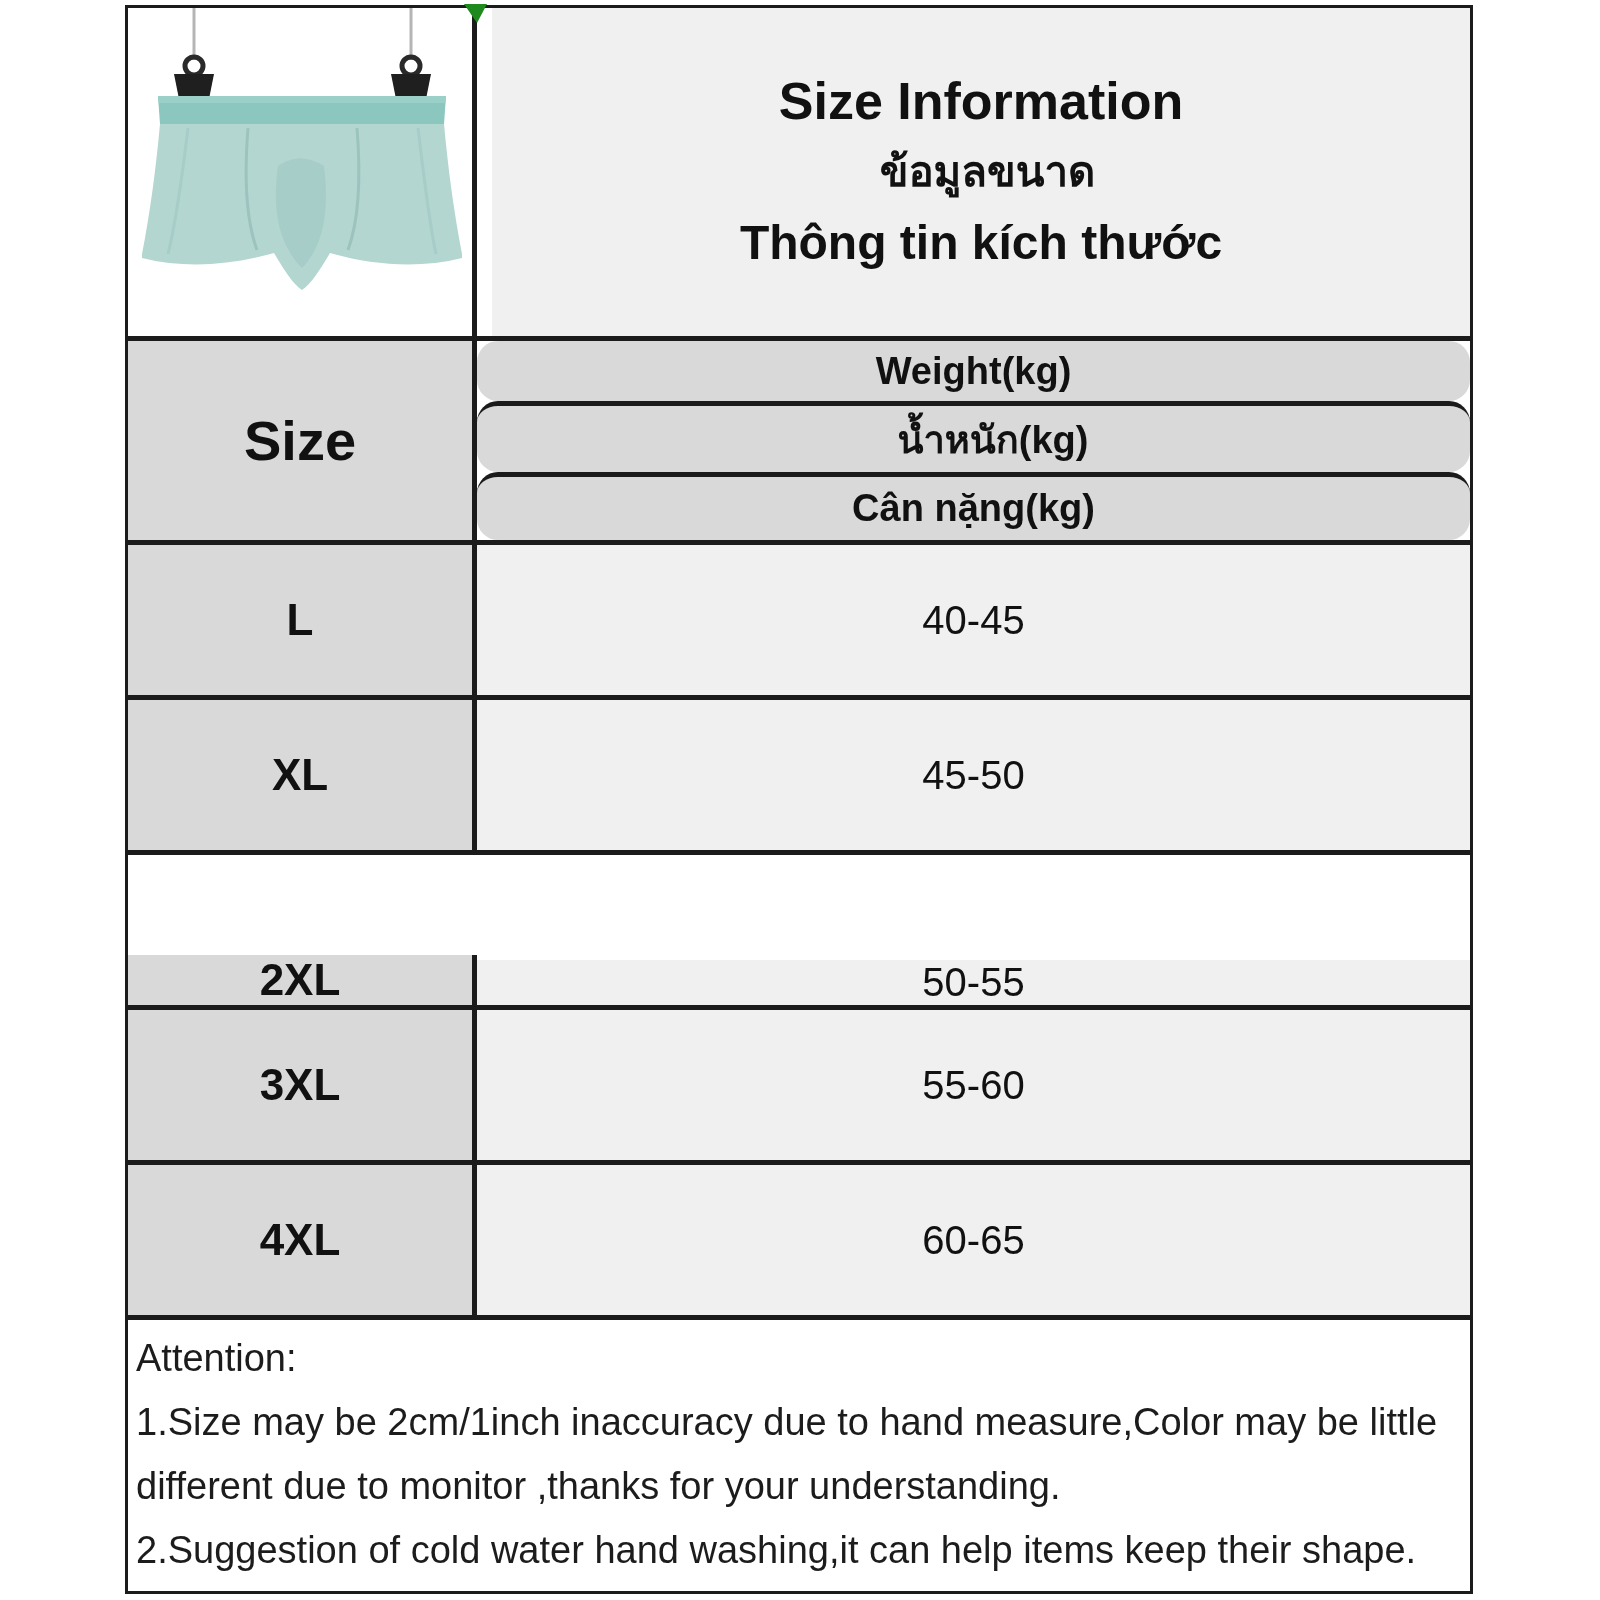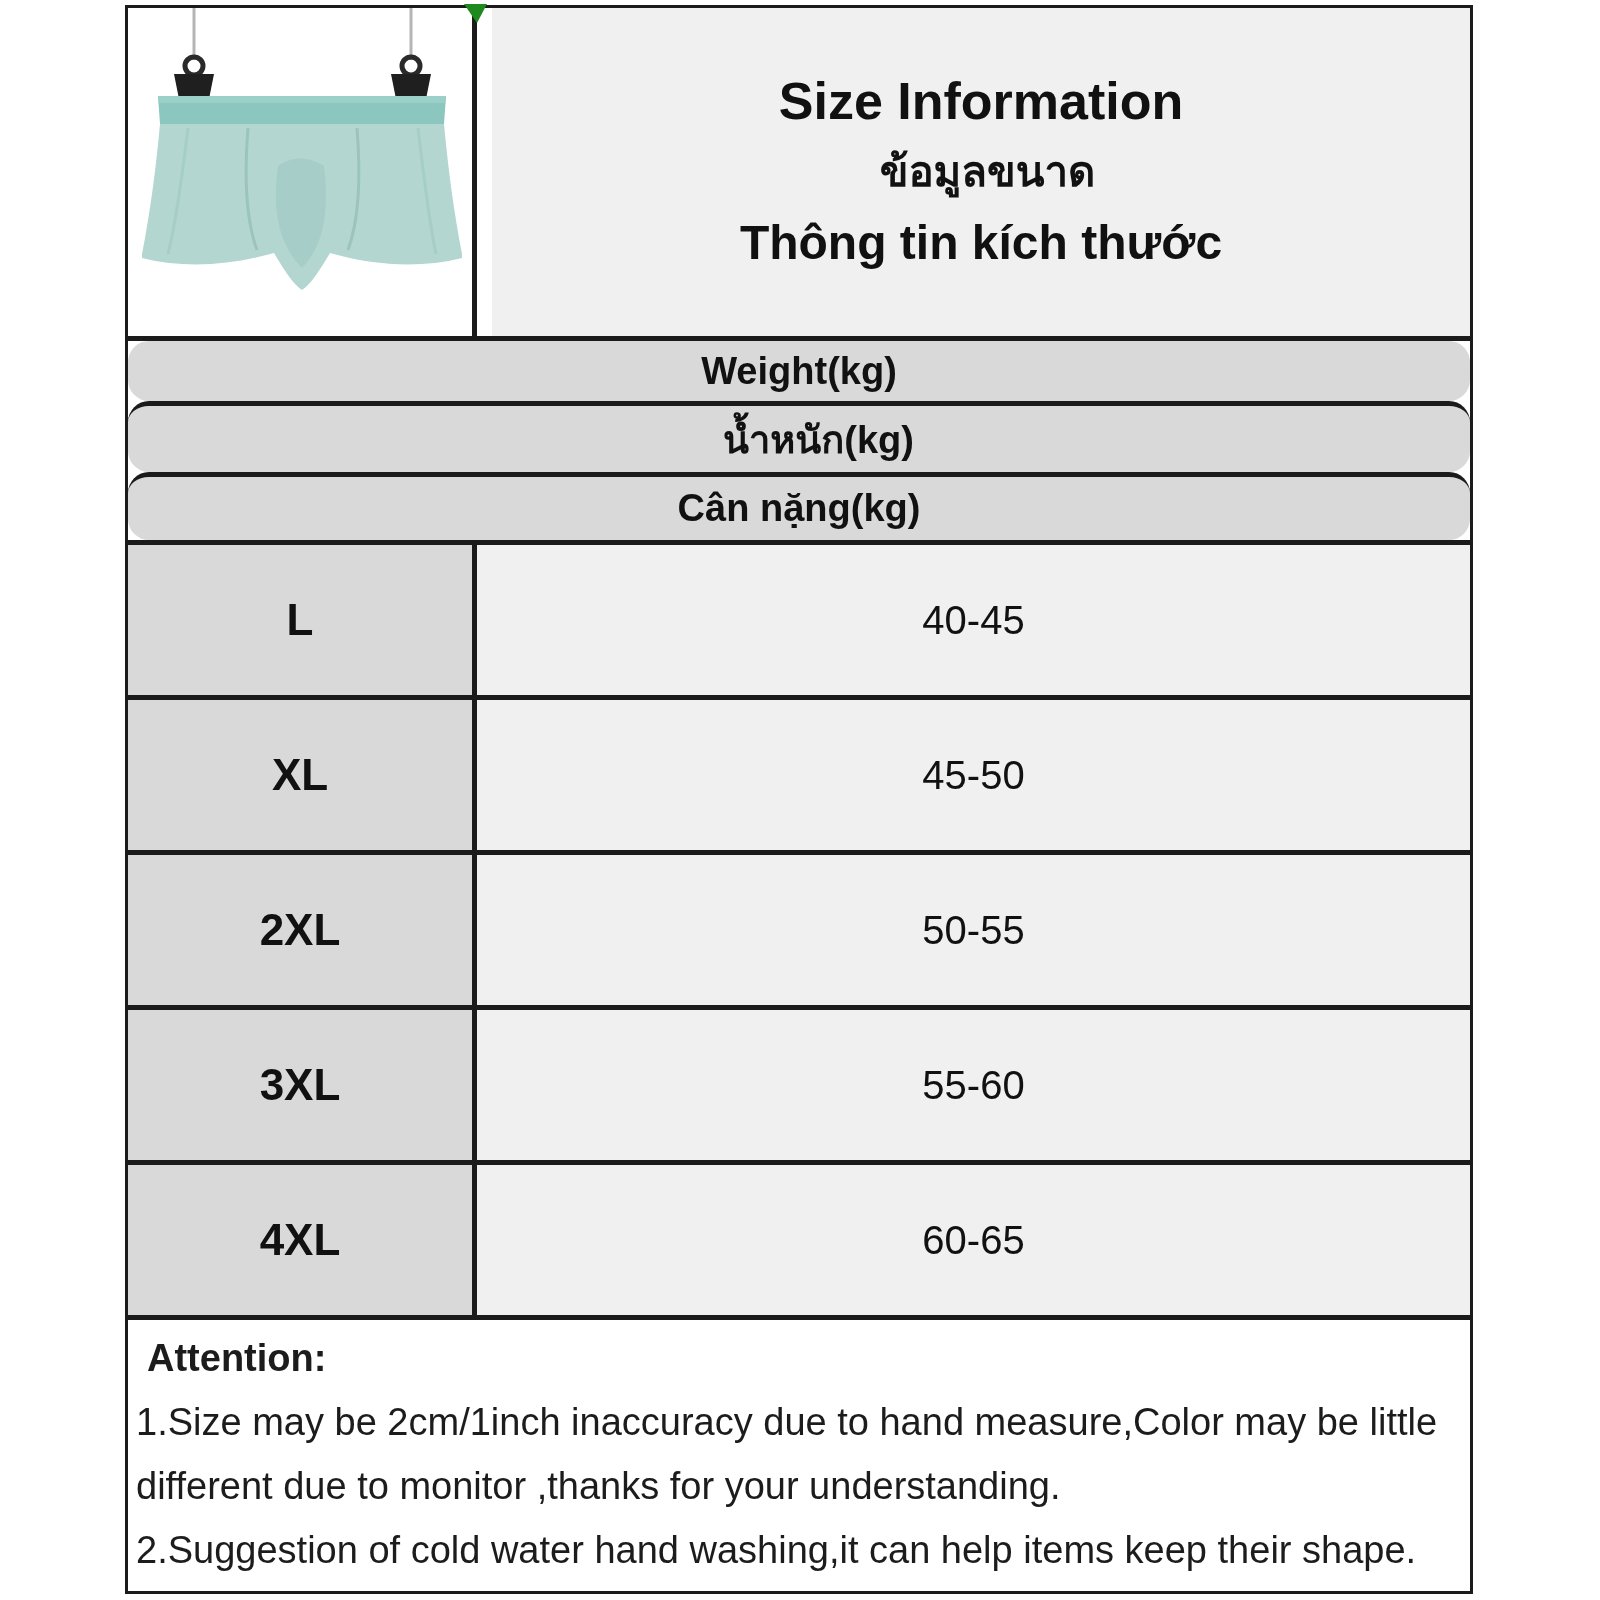--- a/index.html
+++ b/index.html
@@ -65,38 +65,38 @@
     font-size: 38px; font-weight: bold; border-radius: 21px;
   }
   #wh-0 { height: 62px; }
   #wh-1 { height: 72px; border-top: 5px solid #1b1b1b; padding-left: 39px; }
   #wh-2 { height: 70px; border-top: 5px solid #1b1b1b; text-align: center; }
 
   
   .data-band { height: 155px; }
   #row-0 { top: 532px; }
   #row-1 { top: 687px; }
-  #row-2 { top: 842px; }
+  #row-2 { top: 842px; align-items: flex-end; }
   #row-3 { top: 997px; }
   #row-4 { top: 1152px; }
   .size-label { font-size: 44px; font-weight: bold; }
   .weight-value { font-size: 40px; font-weight: 500; background: #f0f0f0; }
 
   
   #band-attention {
     top: 1307px;
     height: 276px;
     display: block;
     background: #ffffff;
     padding: 6px 14px 0 8px;
     font-size: 38px;
     line-height: 64px;
     color: #1c1c1c;
   }
-  .attention-title { font-weight: 700; margin-left: 11px; }
+  .attention-title { font-weight: 400; }
   .attention-line { font-weight: 400; }
 
   
   .corner-flag {
     position: absolute;
     left: 464px;
     top: 4px;
     width: 0; height: 0;
     border-left: 13px solid transparent;
     border-right: 10px solid transparent;
@@ -147,20 +147,21 @@
         </svg>
       </div>
       <div class="cell right-col light title-cell">
         <div class="title-en">Size Information</div>
         <div class="title-th">ข้อมูลขนาด</div>
         <div class="title-vi">Thông tin kích thước</div>
       </div>
     </div>
 
     <div class="band sep" id="band-headers">
+      <div class="cell left-col gray size-header">Size</div>
       <div class="right-col weight-headers">
         <div class="weight-header-row gray" id="wh-0">Weight(kg)</div>
         <div class="weight-header-row gray" id="wh-1">น้ำหนัก(kg)</div>
         <div class="weight-header-row gray" id="wh-2">Cân nặng(kg)</div>
       </div>
     </div>
 
     <div class="band sep data-band" id="row-0">
       <div class="cell left-col gray size-label">L</div>
       <div class="cell right-col weight-value">40-45</div>

